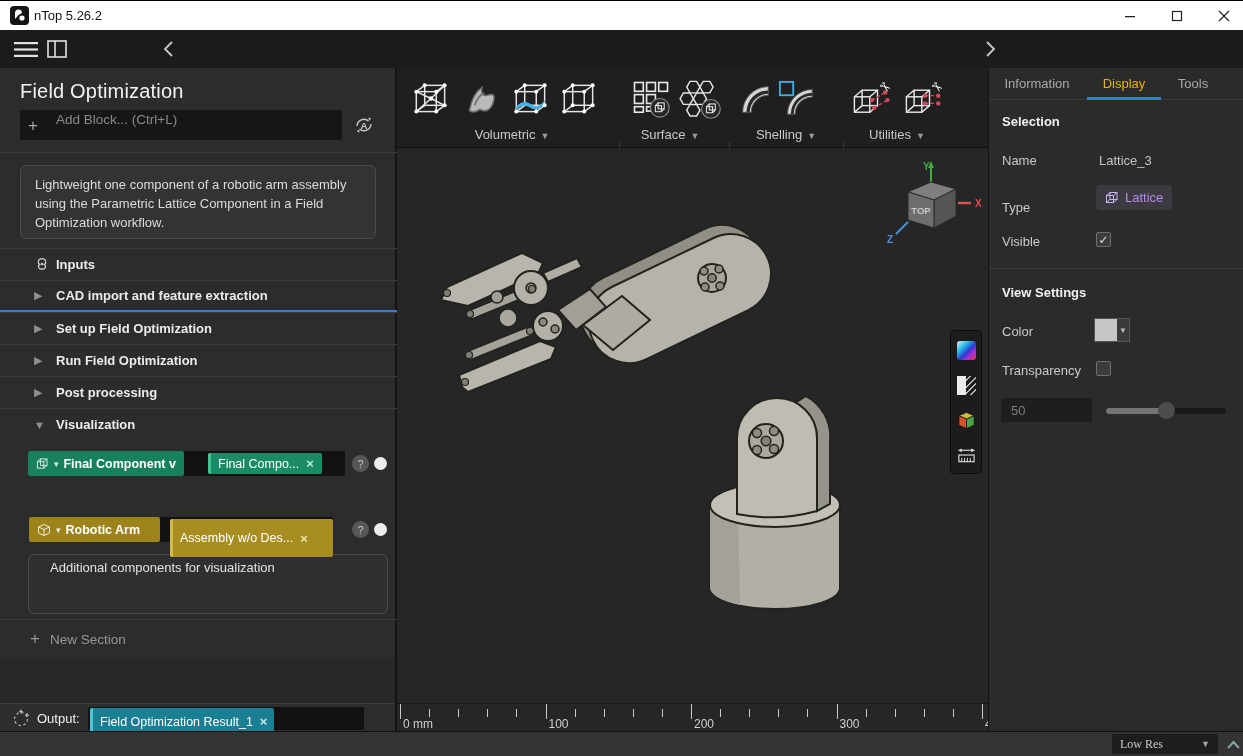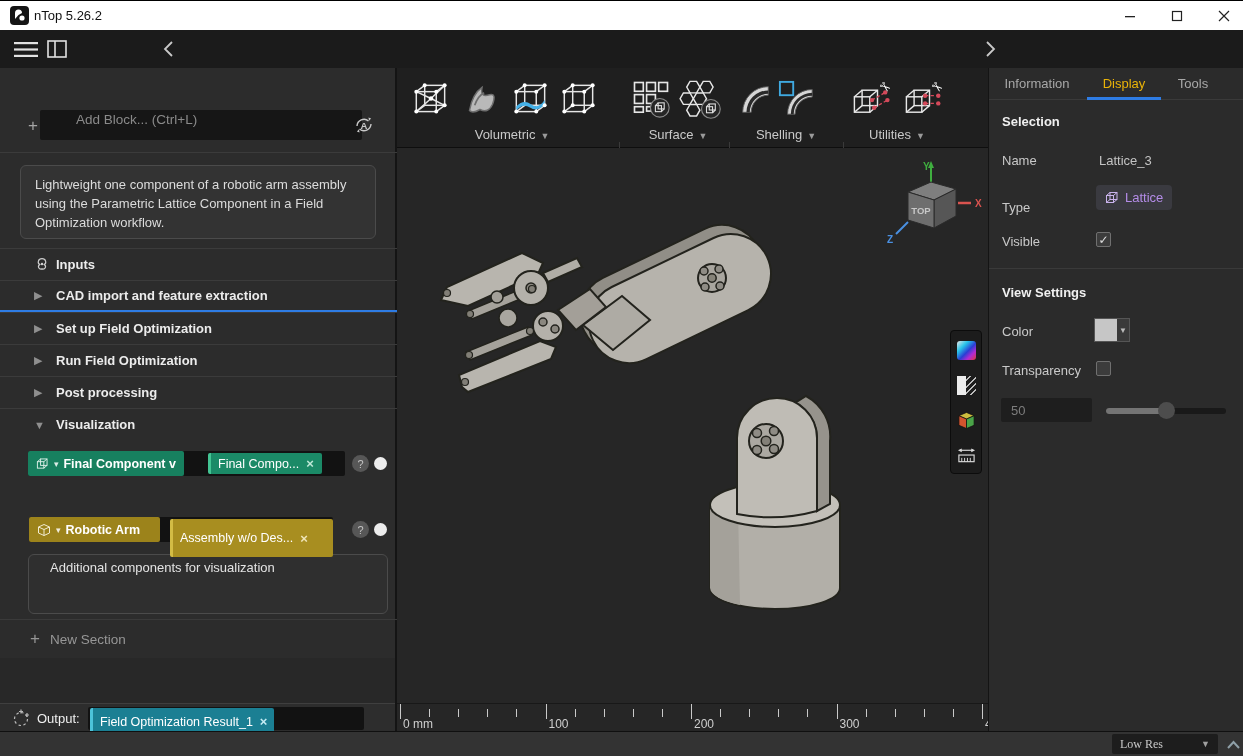--- a/index.html
+++ b/index.html
@@ -20,21 +20,21 @@
   .nav-tab{top:41px;transform:translateX(-50%);font-size:13px;color:#b3b3b3;white-space:nowrap;cursor:default;}
   .nav-tab.active{color:#fff;}
   .nav-underline{left:854px;top:64px;width:122px;height:4px;background:var(--accent);}
   .nav-circle{width:22px;height:22px;border-radius:50%;border:1.5px solid #9a9a9a;box-sizing:border-box;
               display:flex;align-items:center;justify-content:center;font-size:12px;color:#cfcfcf;}
 
   
   .left-panel{left:0;top:68px;width:397px;height:663px;background:#2c2c2c;border-right:2px solid #141414;box-sizing:border-box;}
   .lp-title{left:20px;top:12px;font-size:20px;color:#f2f2f2;font-weight:400;letter-spacing:.2px;}
   .addblock{left:20px;top:42px;width:322px;height:30px;background:#161616;border:none;color:#9a9a9a;
-            font-size:13.5px;padding:0 8px 12px 36px;box-sizing:border-box;font-family:inherit;border-radius:2px;margin-left:20px;}
+            font-size:13.5px;padding:0 8px 12px 36px;box-sizing:border-box;font-family:inherit;border-radius:2px;}
   .addblock::placeholder{color:#8a8a8a;}
   .addblock-plus{left:28px;top:48px;font-size:17px;color:#a5a5a5;pointer-events:none;}
   .lp-div1{left:0;top:84px;width:397px;height:1px;background:#3b3b3b;}
   .desc-card{left:20px;top:97px;width:356px;height:74px;border:1px solid #4b4b4b;border-radius:6px;background:#333;
              box-sizing:border-box;padding:10px 14px;font-size:13px;line-height:1.45;color:#dcdcdc;}
   .sec-row{left:0;width:397px;height:32px;border-top:1px solid #3b3b3b;box-sizing:border-box;display:flex;align-items:center;cursor:default;}
   .sec-arrow{width:12px;margin-left:34px;color:#8f8f8f;font-size:11px;}
   .sec-label{margin-left:10px;font-size:13px;font-weight:700;color:#ececec;}
   .sec-blue{border-bottom:2px solid var(--accent);}
   .strip{background:#121212;border-radius:2px;}
@@ -185,20 +185,21 @@
     </div>
     <div class="abs" style="left:1215px;top:39px;cursor:pointer">
       <svg width="19" height="19" viewBox="0 0 19 19">
           <rect x="1" y="1" width="17" height="17" rx="2" fill="none" stroke="#d5d5d5" stroke-width="1.5"></rect>
           <rect x="9.5" y="1" width="8.5" height="17" fill="#e8e8e8"></rect>
         </svg>
     </div>
   </div>
 
   <div class="abs left-panel">
+    <div class="abs lp-title">Field Optimization</div>
     <input class="abs addblock" placeholder="Add Block... (Ctrl+L)" style="">
     <div class="abs addblock-plus">+</div>
     <div class="abs" style="left:352px;top:45px;cursor:pointer">
       <svg width="24" height="24" viewBox="0 0 24 24">
           <g stroke="#c9c9c9" fill="none" stroke-width="1.4">
             <path d="M5,13 a7,7 0 0 1 11.5,-5"></path>
             <path d="M19,11 a7,7 0 0 1 -11.5,5"></path>
           </g>
           <path d="M16.5,4.5 l2.6,1 -2.1,2.2 z" fill="#c9c9c9"></path>
           <path d="M7.5,19.5 l-2.6,-1 2.1,-2.2 z" fill="#c9c9c9"></path>
@@ -424,21 +425,21 @@
           </g>
           <circle cx="29" cy="29" r="8.5" fill="#252525" stroke="#8a8a8a"></circle>
           <g stroke="#ddd" stroke-width="1" fill="none">
             <rect x="25" y="27" width="5.5" height="5.5"></rect>
             <rect x="27.5" y="24.5" width="5.5" height="5.5"></rect>
             <line x1="25" y1="27" x2="27.5" y2="24.5"></line>
             <line x1="30.5" y1="32.5" x2="33" y2="30"></line>
           </g>
         </svg>
     </div>
-    <div class="abs tb-label" style="left:281px"><span>Surface</span><span class="arr">▼</span></div>
+    <div class="abs tb-label" style="left:273px"><span>Surface</span><span class="arr">▼</span></div>
     <div class="abs tb-sep" style="left:332px"></div>
 
     <div class="abs tb-icon" style="left:338px;width:40px">
       <svg width="38" height="38" viewBox="0 0 40 40">
           <path d="M7,34 A27 27 0 0 1 34,7 L34,16 A18 18 0 0 0 16,34 Z" fill="#d6d6d6" stroke="#5a5a5a" stroke-width="1"></path>
           <path d="M11,34 A23 23 0 0 1 34,11 L34,14.5 A19.5 19.5 0 0 0 14.5,34 Z" fill="#2a2a2a"></path>
         </svg>
     </div>
     <div class="abs tb-icon" style="left:380px;width:40px">
       <svg width="38" height="38" viewBox="0 0 40 40">

